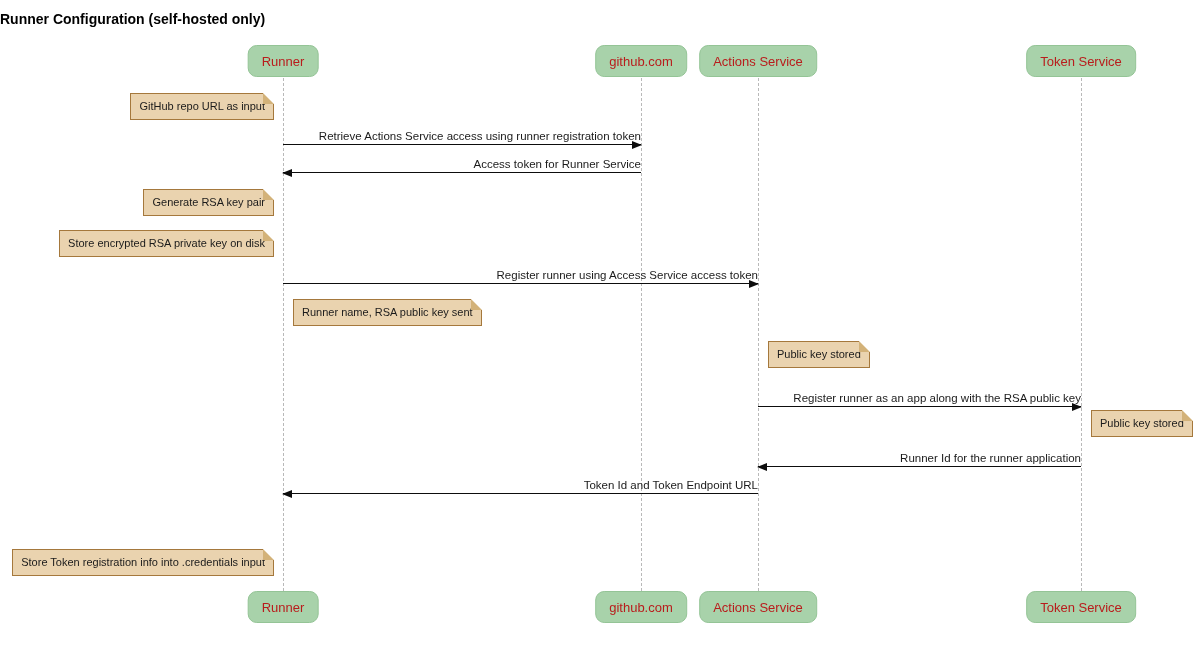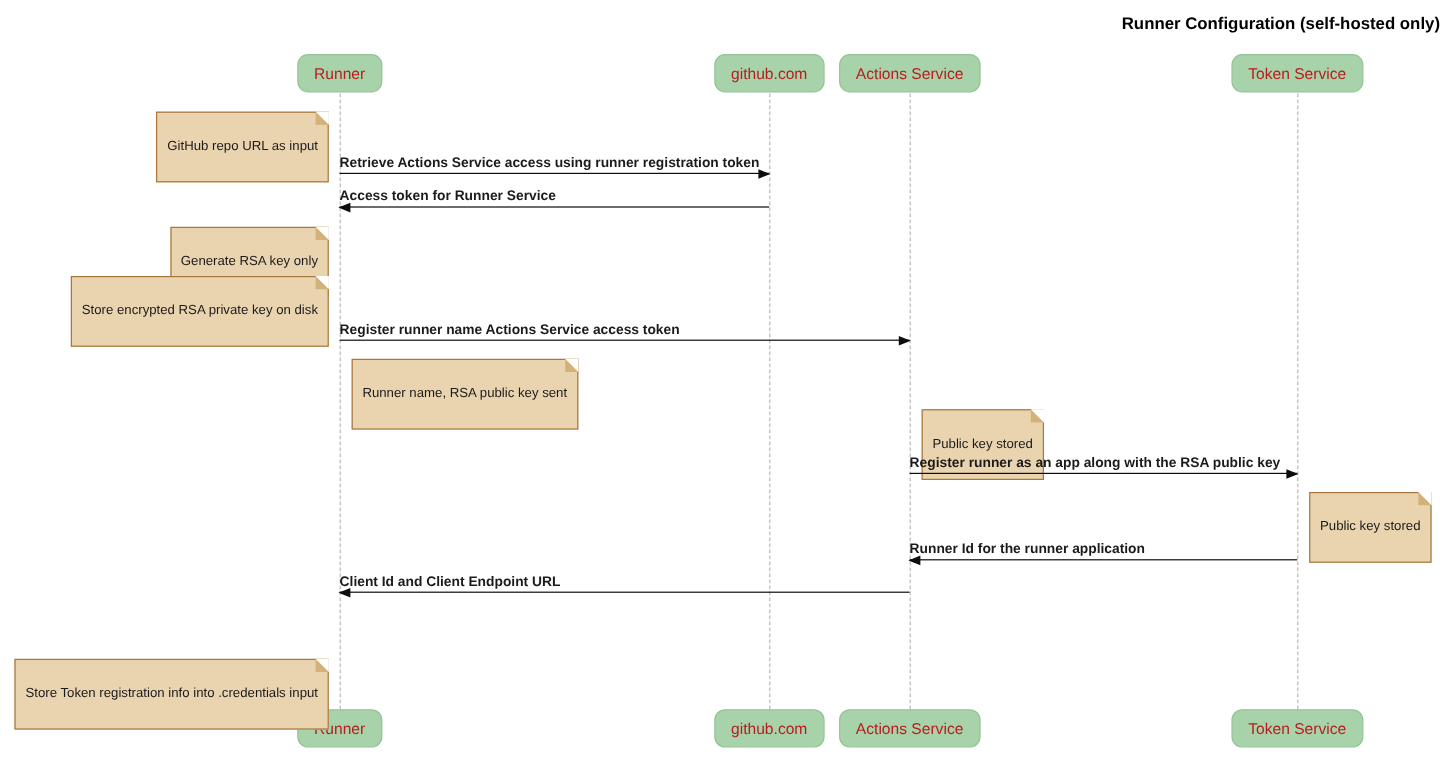--- a/index.html
+++ b/index.html
@@ -2,54 +2,54 @@
 <html style="--participant-fill: #a8d2aa; --participant-border: #94c496; --note-fill: #ead3af; --note-border: #a5783c; --note-fold: #d3b279; --lifeline: #b9b9b9; --arrow: #0d0d0d;"><head>
 <meta charset="utf-8">
 <style>
   html, body { margin:0; padding:0; background:#ffffff; }
   .diagram {
     position:relative; width:1200px; height:647px; background:#fff;
     font-family:"Liberation Sans","DejaVu Sans",sans-serif; color:#1b1b1b;
     overflow:hidden;
   }
   .title {
-    position:absolute; top:11px; left:0; width:1200px; text-align:right;
+    position:absolute; top:11px; left:0; width:1200px; text-align:left;
     font-size:14px; font-weight:bold; color:#000;
   }
   .lifeline {
     position:absolute; top:78px; height:513px; width:0;
     border-left:1px dashed var(--lifeline,#b9b9b9);
   }
   .participant {
     position:absolute; transform:translateX(-50%);
     background:var(--participant-fill,#a8d2aa);
     border:1px solid var(--participant-border,#94c496);
     border-radius:9px; padding:0 13px; height:32px; line-height:32px;
     font-size:13px; white-space:nowrap; box-sizing:border-box; color:#b91c1c;
   }
   .participant.top { top:45px; }
   .participant.bottom { top:591px; }
   .note {
     position:absolute; background:var(--note-fill,#ead3af);
     border:1px solid var(--note-border,#a5783c);
-    font-size:11px; line-height:15px; padding:21px 8px; white-space:nowrap;
+    font-size:11px; line-height:15px; padding:5px 8px; white-space:nowrap;
     color:#1b1b1b;
   }
   .note::before {
     content:""; position:absolute; top:-1px; right:-1px;
     border-style:solid; border-width:0 11px 11px 0;
     border-color:#ffffff #ffffff var(--note-fold,#d3b279) var(--note-fold,#d3b279);
   }
   .msg {
     position:absolute; height:18px;
     border-bottom:1px solid var(--arrow,#0d0d0d);
   }
   .msg-label {
-    position:absolute; left:0; right:0; bottom:2px; text-align:left;
-    font-size:11.5px; white-space:nowrap; color:#1b1b1b;font-weight:bold;
+    position:absolute; left:0; right:0; bottom:2px; text-align:right;
+    font-size:11.5px; white-space:nowrap; color:#1b1b1b;
   }
   .msg::after {
     content:""; position:absolute; bottom:-5px; width:0; height:0;
     border-top:4.5px solid transparent; border-bottom:4.5px solid transparent;
   }
   .msg.right::after { right:-1px; border-left:10px solid var(--arrow,#0d0d0d); }
   .msg.left::after  { left:-1px;  border-right:10px solid var(--arrow,#0d0d0d); }
 </style>
 </head>
 <body>
@@ -67,39 +67,39 @@
   <div class="participant top" style="left:641px">github.com</div>
   <div class="participant top" style="left:758px">Actions Service</div>
   <div class="participant top" style="left:1081px">Token Service</div>
 
   <div class="participant bottom" style="left:283px">Runner</div>
   <div class="participant bottom" style="left:641px">github.com</div>
   <div class="participant bottom" style="left:758px">Actions Service</div>
   <div class="participant bottom" style="left:1081px">Token Service</div>
 
   <div class="note" style="right:926px; top:93px">GitHub repo URL as input</div>
-  <div class="note" style="right:926px; top:189px">Generate RSA key only</div>
+  <div class="note" style="right:926px; top:189px">Generate RSA key pair</div>
   <div class="note" style="left:293px;  top:299px">Runner name, RSA public key sent</div>
   <div class="note" style="right:926px; top:230px">Store encrypted RSA private key on disk</div>
   <div class="note" style="left:768px;  top:341px">Public key stored</div>
   <div class="note" style="left:1091px; top:410px">Public key stored</div>
   <div class="note" style="right:926px; top:549px">Store Token registration info into .credentials input</div>
 
   <div class="msg right" style="left:283px; top:126px; width:358px">
     <div class="msg-label">Retrieve Actions Service access using runner registration token</div>
   </div>
   <div class="msg left" style="left:283px; top:154px; width:358px">
     <div class="msg-label">Access token for Runner Service</div>
   </div>
   <div class="msg right" style="left:283px; top:265px; width:475px">
-    <div class="msg-label">Register runner name Actions Service access token</div>
+    <div class="msg-label">Register runner using Access Service access token</div>
   </div>
-  <div class="msg right" style="left:758px; top:376px; width:323px">
+  <div class="msg right" style="left:758px; top:388px; width:323px">
     <div class="msg-label">Register runner as an app along with the RSA public key</div>
   </div>
   <div class="msg left" style="left:758px; top:448px; width:323px">
     <div class="msg-label">Runner Id for the runner application</div>
   </div>
   <div class="msg left" style="left:283px; top:475px; width:475px">
-    <div class="msg-label">Client Id and Client Endpoint URL</div>
+    <div class="msg-label">Token Id and Token Endpoint URL</div>
   </div>
 
 </div>
 
 </body></html>

